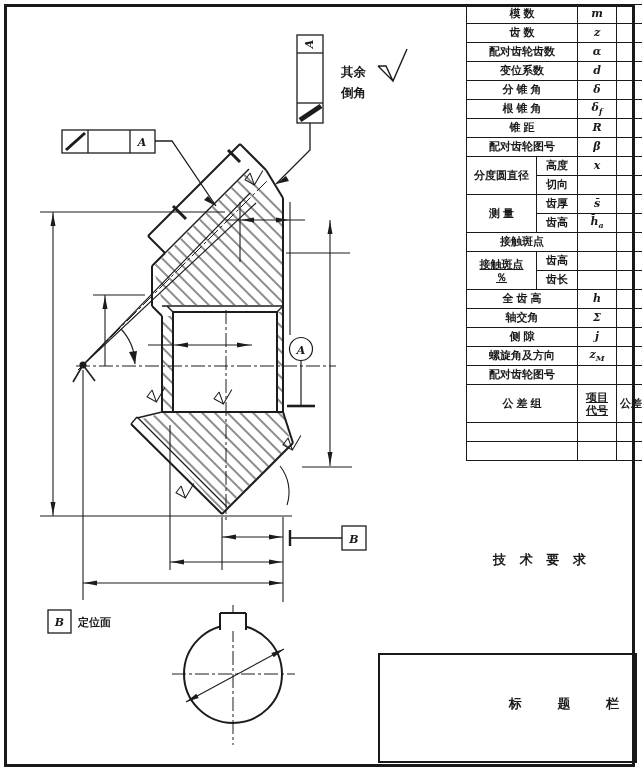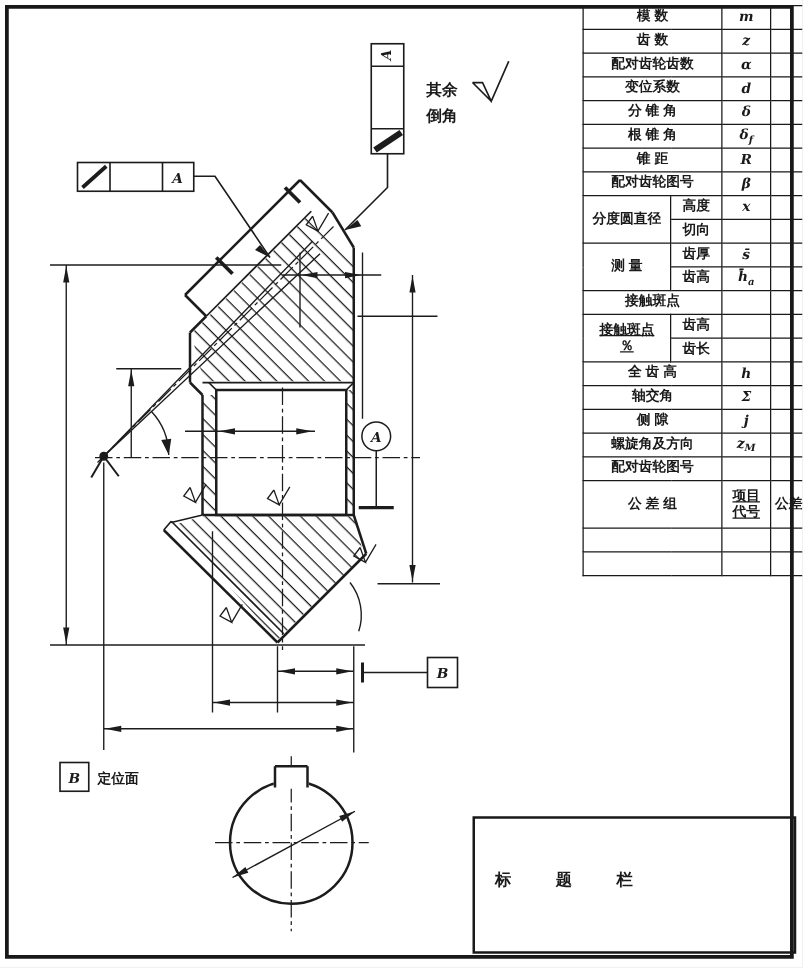--- a/index.html
+++ b/index.html
@@ -13,21 +13,21 @@
                  font-size:11px;font-weight:bold;line-height:1.05;height:18px;overflow:hidden;}
   #paramtable td.sym, #paramtable .sym{font-family:"DejaVu Serif","Liberation Serif",serif;font-style:italic;font-size:11px;}
   #paramtable sub{font-size:8px;font-style:italic;font-family:"DejaVu Serif",serif;}
   #paramtable td.tall{height:37px;text-align:center;}
   .two-line{display:block;line-height:1.15;text-decoration:underline;}
   
   #techreq{position:absolute;left:447px;top:551px;width:190px;text-align:center;
            font-size:13px;font-weight:bold;letter-spacing:5px;}
   #titleblock{position:absolute;left:378px;top:653px;width:259px;height:110px;
               border:2px solid #191919;box-sizing:border-box;}
-  #titleblock .tb-text{position:absolute;left:0;top:40px;width:100%;text-align:left;
+  #titleblock .tb-text{position:absolute;left:0;top:40px;width:100%;text-align:right;
               font-size:13px;font-weight:bold;letter-spacing:16px;text-indent:16px;}
   .cjk{font-family:"Liberation Sans","DejaVu Sans",sans-serif;}
 </style>
 </head>
 <body>
 
 <div id="page">
   <div id="frame"></div>
 
   <svg width="642" height="774" viewBox="0 0 642 774">
@@ -341,17 +341,18 @@
           <td></td>
         </tr>
     <tr>
           <td colspan="2"></td>
           <td></td>
           <td></td>
         </tr>
   </tbody>
     </table>
 
+  <div id="techreq">技 术 要 求</div>
 
   <div id="titleblock">
     <div class="tb-text">标 题 栏</div>
   </div>
 </div>
 
 </body></html>

